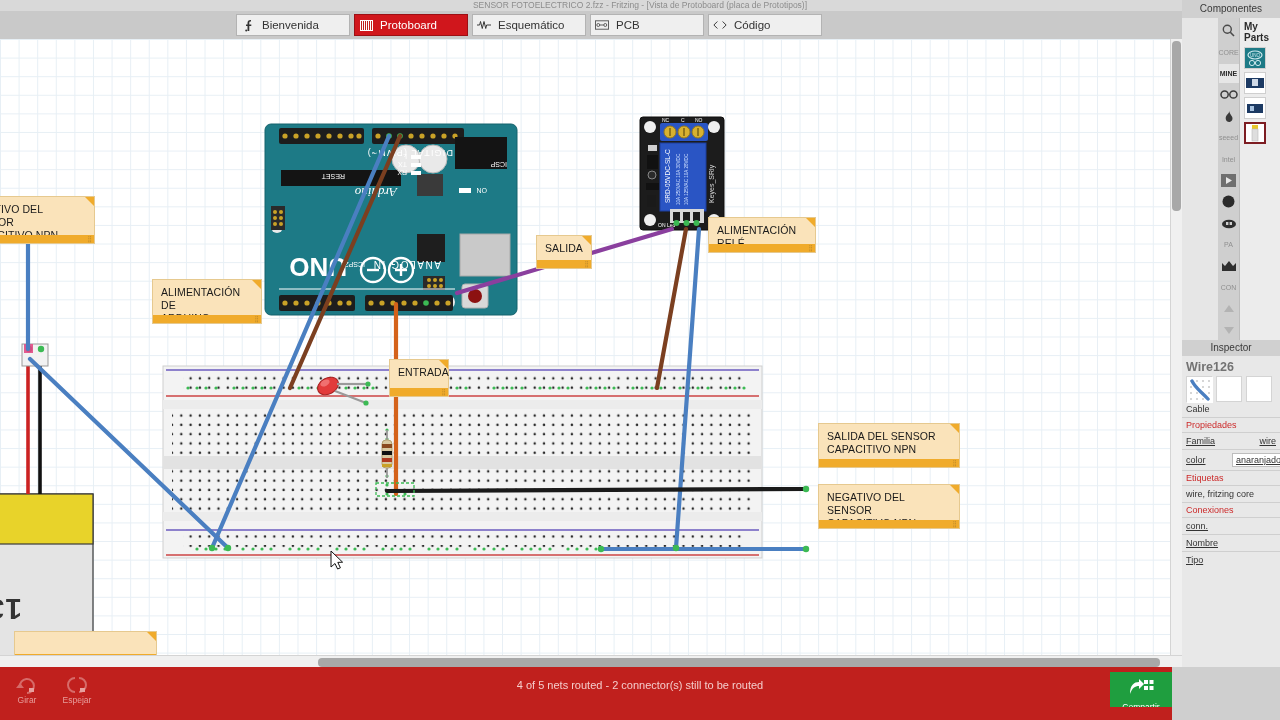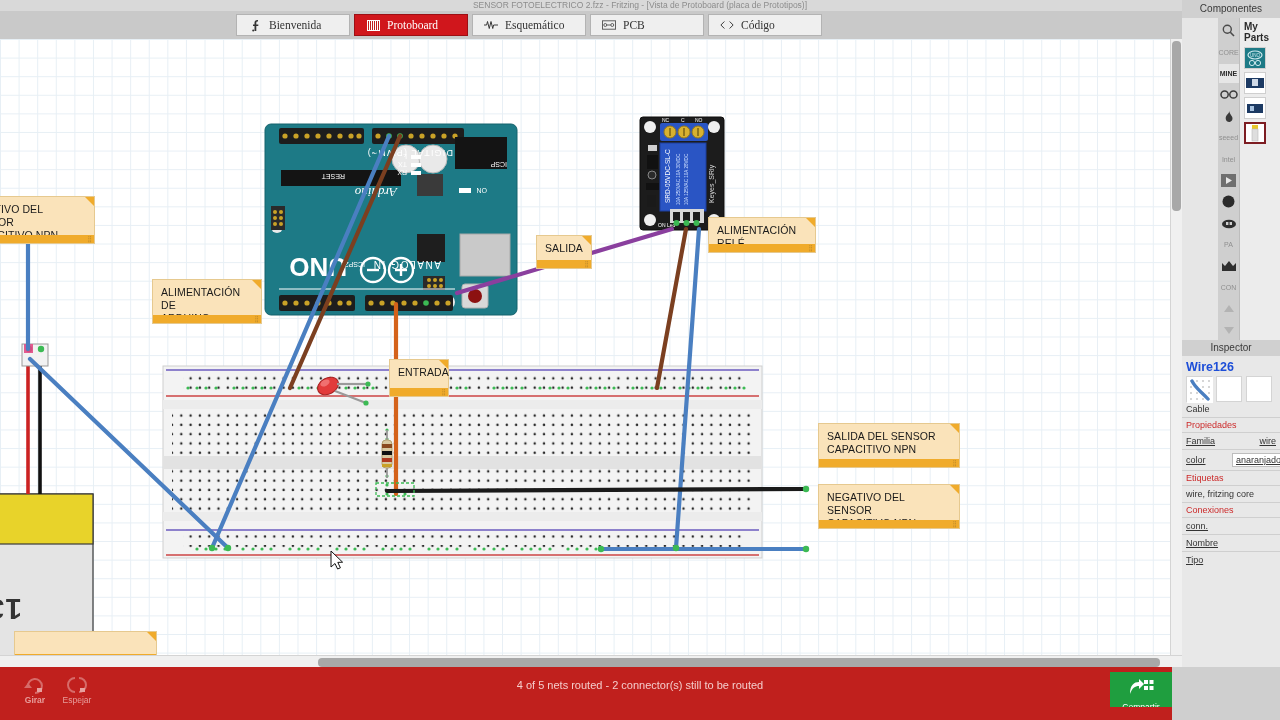--- a/index.html
+++ b/index.html
@@ -24,23 +24,23 @@
   .tabbar {
     position: absolute; left: 0; top: 11px; width: 1280px; height: 28px;
     background: #c9c9c9;
     display: flex; align-items: center;
     padding-left: 236px;
   }
   .tab {
     height: 22px; min-width: 114px;
     background: #efefef; border: 1px solid #b3b3b3;
     display: flex; align-items: center; gap: 7px;
-    padding: 0 11px; margin-right: 4px;
+    padding: 0 4px; margin-right: 4px;
     font-size: 11.5px; color: #333;
-    cursor: pointer; white-space: nowrap; font-family: Liberation Serif, serif;
+    cursor: pointer; white-space: nowrap;
   }
   .tab.active { background: #d0161c; border-color: #9c0f14; color: #fff; text-align: center; }
   .tab .ticon { display: inline-flex; width: 14px; height: 12px; align-items: center; justify-content: center; }
   .tab .ticon svg { display: block; }
 
   
   .canvas {
     position: absolute; left: 0; top: 39px; width: 1182px; height: 628px;
     background-color: #ffffff;
     background-image:
@@ -103,21 +103,21 @@
   .bin-grid { display: flex; flex-wrap: wrap; gap: 3px; }
   .bin-cell {
     width: 22px; height: 22px; background: #fff; border: 1px solid #cfcfcf;
     display: flex; align-items: center; justify-content: center; cursor: pointer;
     overflow: hidden;
   }
   .bin-cell.sel { border: 2px solid #7d1d22; }
 
   .inspector { background: #e8e8e8; height: 327px; }
   .insp-title { height: 16px; line-height: 16px; text-align: center; font-size: 10px; color: #3a3a3a; background: #d0d0d0; }
-  .insp-name { font-size: 12.5px; font-weight: bold; color: #1d4ed8; padding: 4px 4px 2px 4px; }
+  .insp-name { font-size: 12.5px; font-weight: bold; color: #737373; padding: 4px 4px 2px 4px; }
   .insp-icons { display: flex; gap: 4px; padding: 0 4px; }
   .insp-sw { width: 26px; height: 26px; background: #fff; border: 1px solid #d4d4d4; }
   .insp-sub { font-size: 9px; color: #333; padding: 2px 4px 3px 4px; }
   .insp-sec { font-size: 9px; color: #cc2a2a; padding: 2px 4px; border-top: 1px solid #cfcfcf; }
   .insp-row {
     display: flex; align-items: center; justify-content: space-between;
     font-size: 9px; color: #333; padding: 3px 4px; border-top: 1px solid #cfcfcf;
     min-height: 15px;
     text-decoration: underline;
   }
@@ -1100,21 +1100,21 @@
       </div>
       <div class="insp-row">
         <span class="k">Tipo</span>
         <span class="v"></span>
       </div>
     </div>
   </div>
 
   <div class="statusbar">
     <div class="status-msg">4 of 5 nets routed - 2 connector(s) still to be routed</div>
-    <div class="sb-tool" style="left:8px;font-weight:bold;">
+    <div class="sb-tool" style="left:0px;">
       <span class="gi">
         <svg width="22" height="20" viewBox="0 0 22 20">
             <path d="M4 12 A7 7 0 1 1 11 18" fill="none" stroke="#d66b69" stroke-width="2"></path>
             <polygon points="4,8 8,13 0,13" fill="#d66b69"></polygon>
             <rect x="13" y="13" width="5" height="4" fill="#e7a09e"></rect>
           </svg>
       </span>
       <span>Girar</span>
     </div>
     <div class="sb-tool" style="left:50px;">

